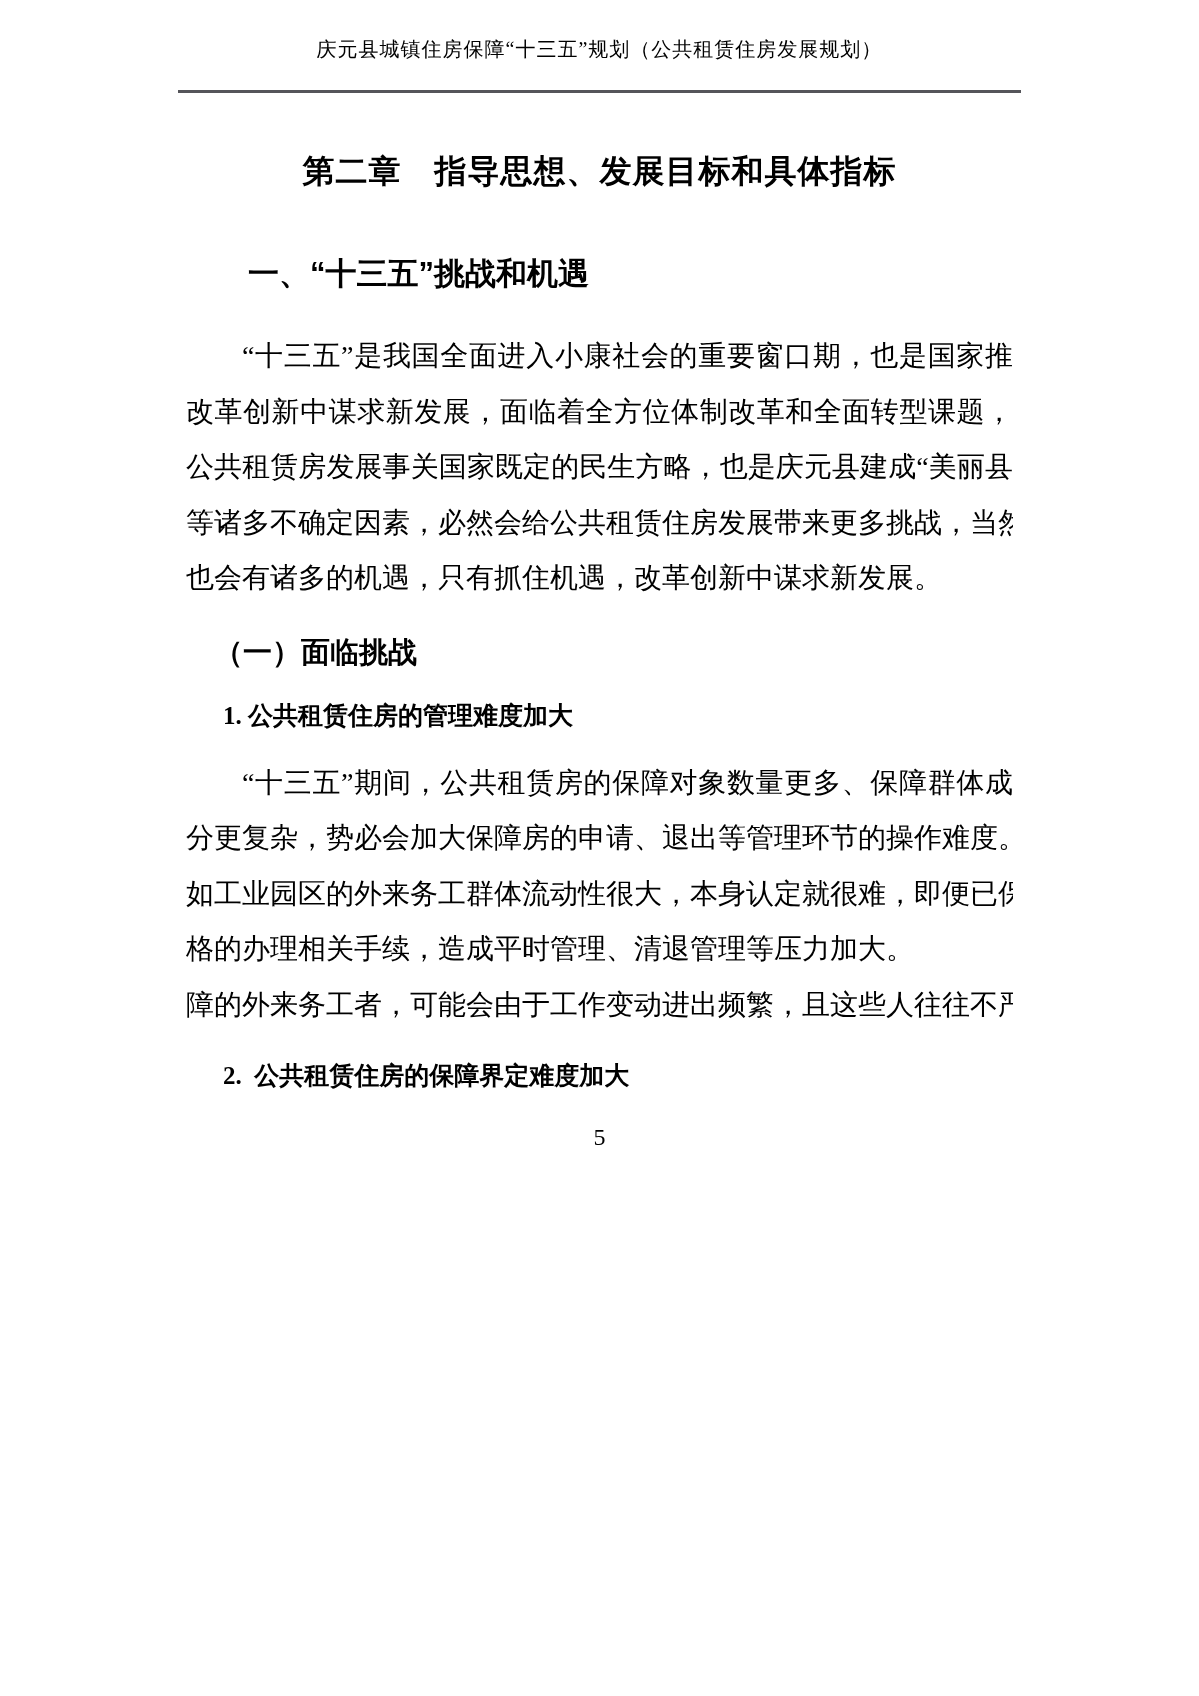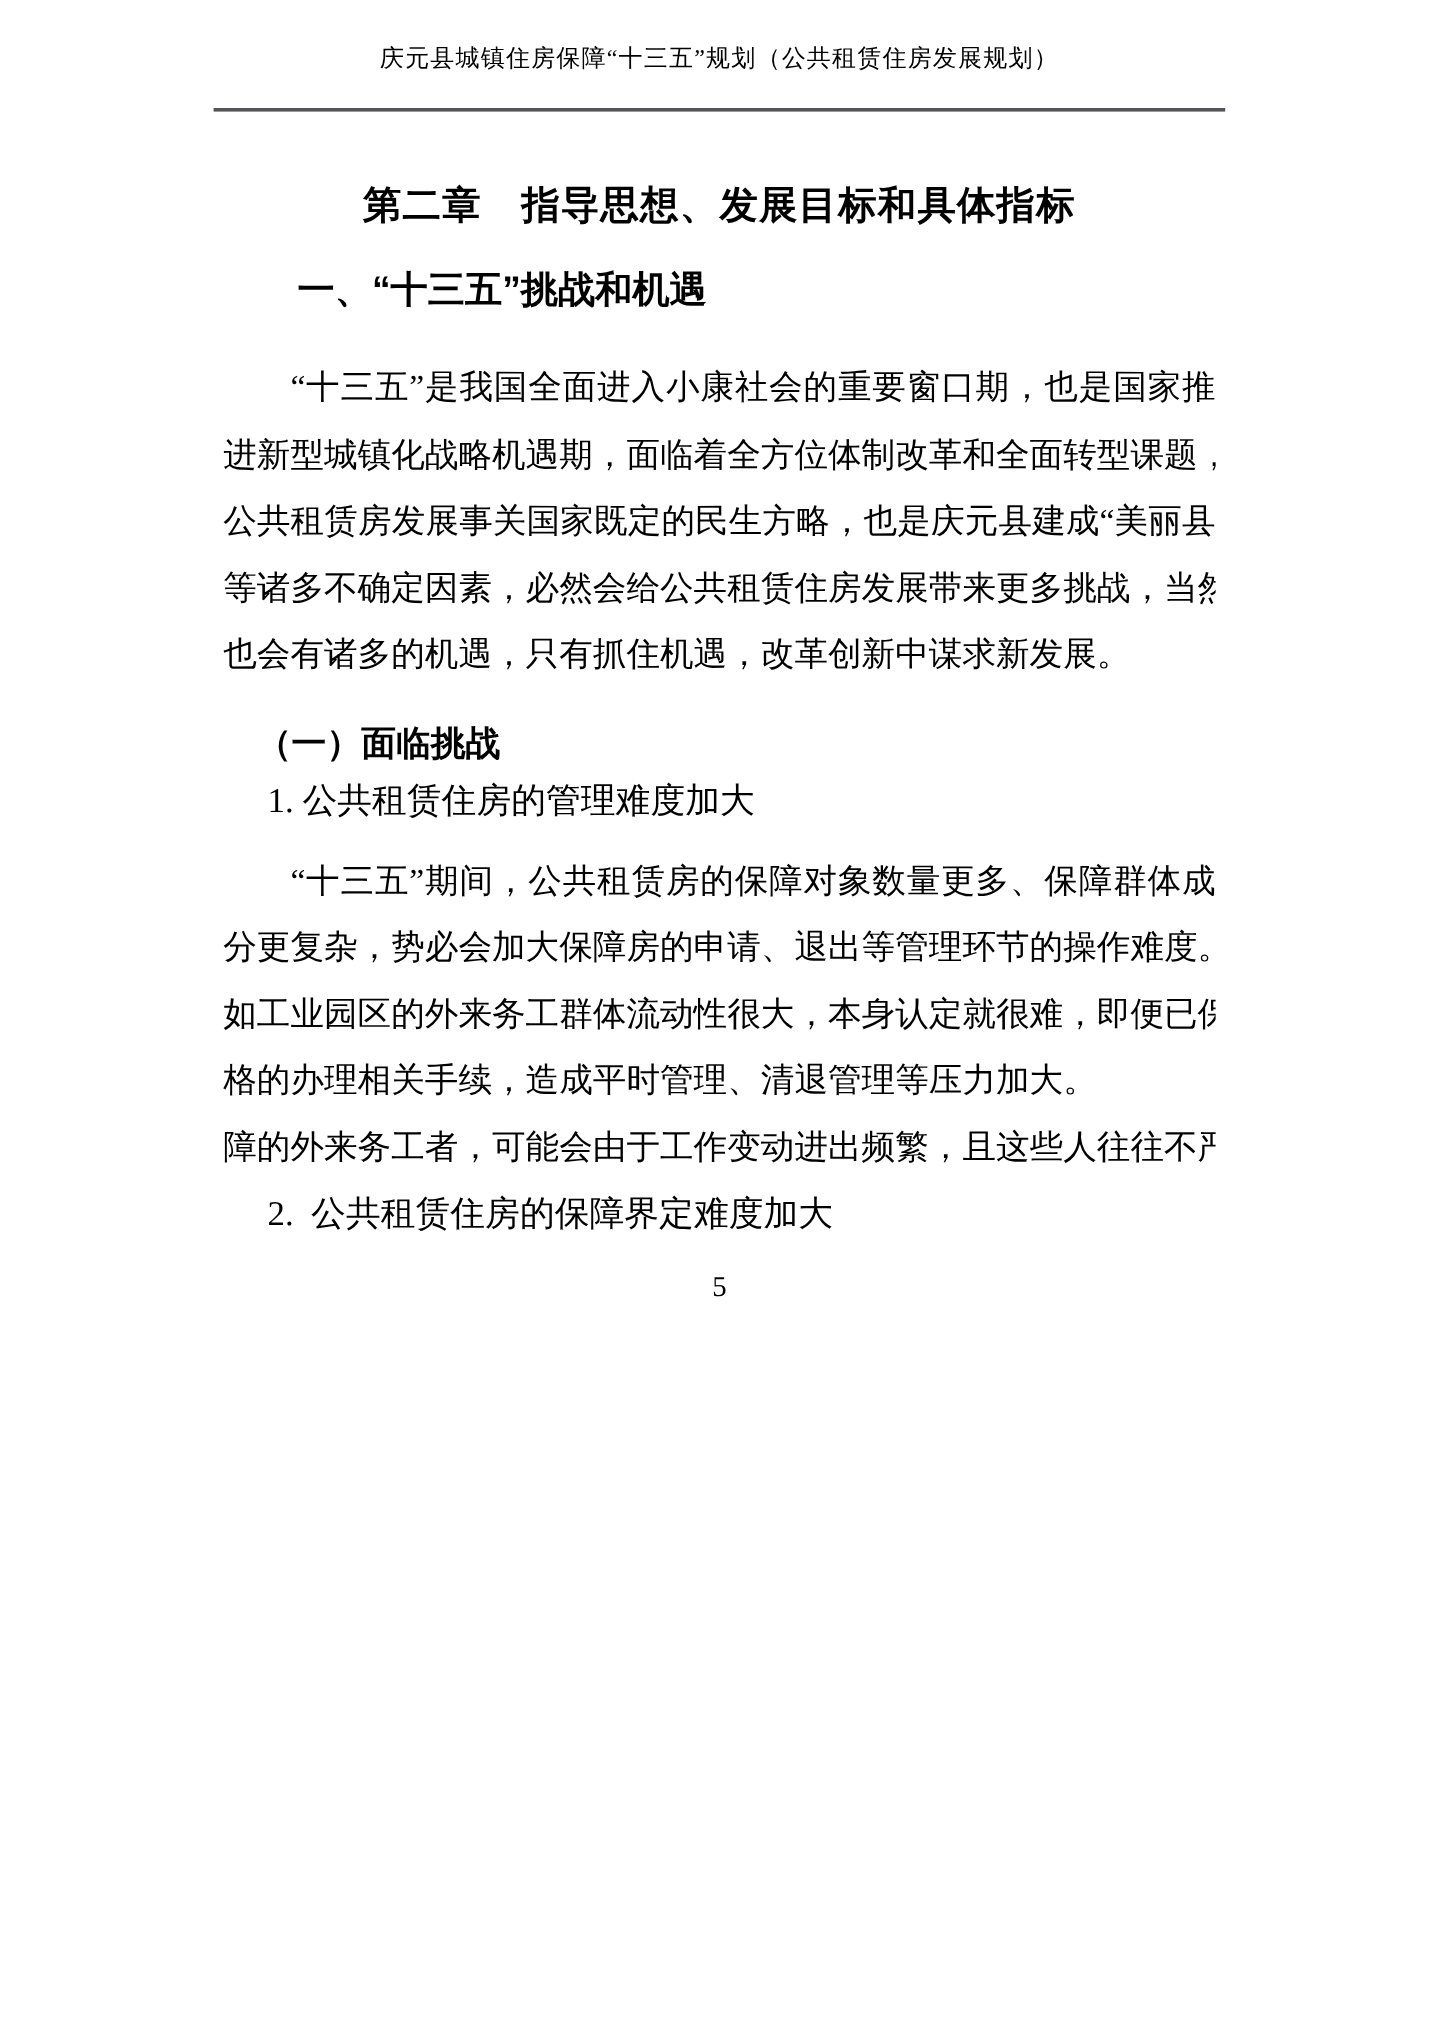--- a/index.html
+++ b/index.html
@@ -38,43 +38,43 @@
     margin-top: 56px;
     text-align: center;
     font-family: "Liberation Sans", "DejaVu Sans", sans-serif;
     font-weight: bold;
     font-size: 32px;
     line-height: 44px;
     letter-spacing: 1px;
     white-space: pre-wrap;
   }
   .section-heading {
-    margin-top: 28px;
+    margin-top: 60px;
     padding-left: 62px;
     font-family: "Liberation Sans", "DejaVu Sans", sans-serif;
     font-weight: bold;
     font-size: 31px;
     line-height: 42px;
     white-space: pre-wrap;
   }
   .sub-heading {
     margin-top: 26px;
     padding-left: 28px;
     font-family: "Liberation Sans", "DejaVu Sans", sans-serif;
     font-weight: bold;
     font-size: 29px;
     line-height: 40px;
     white-space: pre-wrap;
   }
   .item-heading {
-    margin-top: 8px;
+    margin-top: 24px;
     padding-left: 37px;
     font-family: "Liberation Serif", "DejaVu Serif", serif;
-    font-weight: normal;
-    font-size: 29px;
+    font-weight: bold;
+    font-size: 25px;
     line-height: 40px;
     white-space: pre-wrap;
   }
   .para {
     font-size: 28px;
     line-height: 55.5px;
     font-family: "Liberation Serif", "DejaVu Serif", serif;
   }
   .para-intro { margin-top: 33px; }
   .para-item1 { margin-top: 19px; }
@@ -104,21 +104,21 @@
 <div class="doc-header-rule"></div>
 
 <div class="content">
 
   <div class="chapter-title">第二章　指导思想、发展目标和具体指标</div>
 
   <div class="section-heading">一、“十三五”挑战和机遇</div>
 
   <div class="para para-intro">
       <div class="pline first">“十三五”是我国全面进入小康社会的重要窗口期，也是国家推</div>
-      <div class="pline">进新型城镇化战略机遇期，面临着全方位体制改革和全面转型课题，</div>
+      <div class="pline">改革创新中谋求新发展，面临着全方位体制改革和全面转型课题，</div>
       <div class="pline">公共租赁房发展事关国家既定的民生方略，也是庆元县建成“美丽县</div>
       <div class="pline">等诸多不确定因素，必然会给公共租赁住房发展带来更多挑战，当然</div>
       <div class="pline last">也会有诸多的机遇，只有抓住机遇，改革创新中谋求新发展。</div>
     </div>
 
   <div class="sub-heading">（一）面临挑战</div>
 
   <div class="item-heading">1. 公共租赁住房的管理难度加大</div>
 
   <div class="para para-item1">

